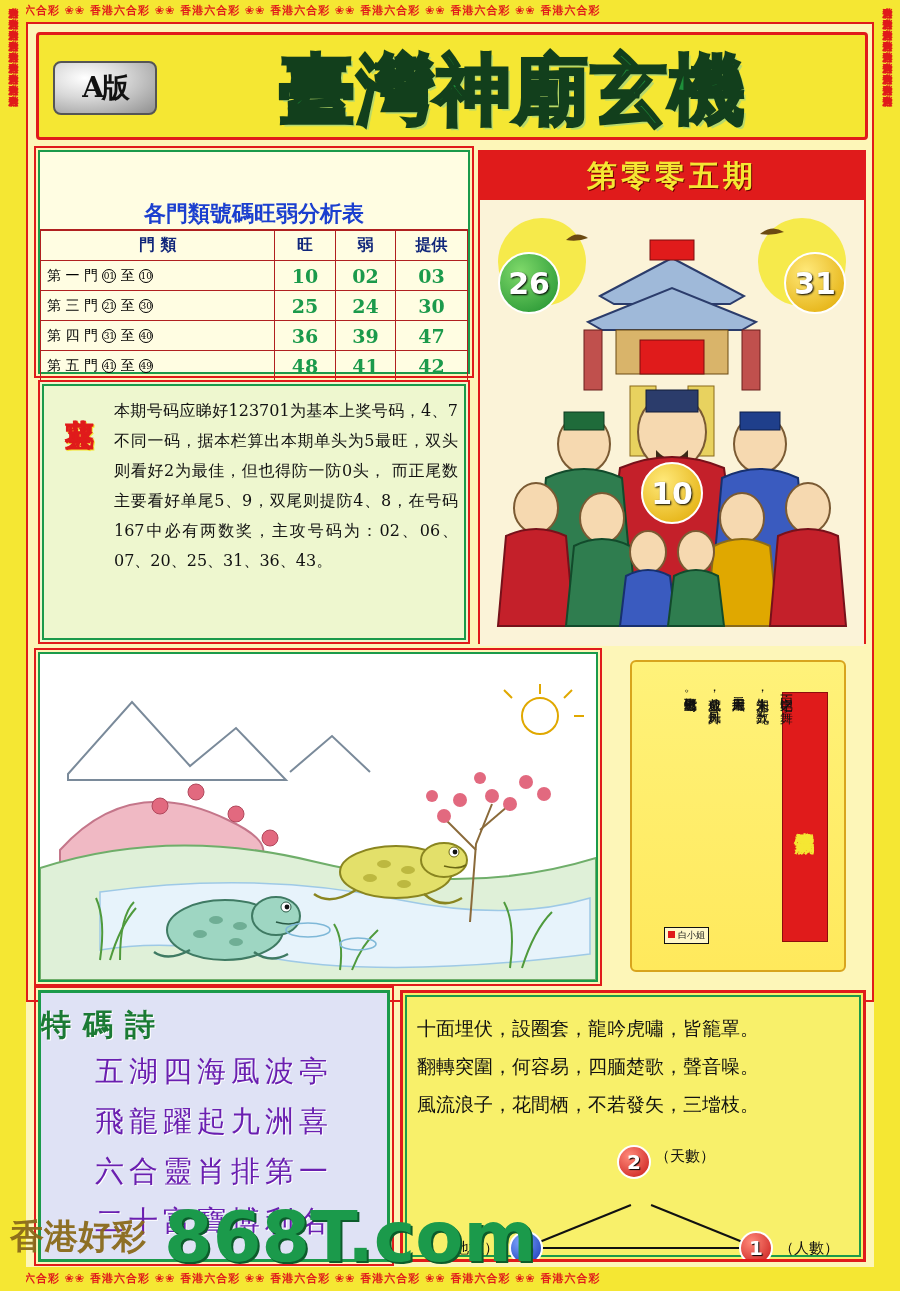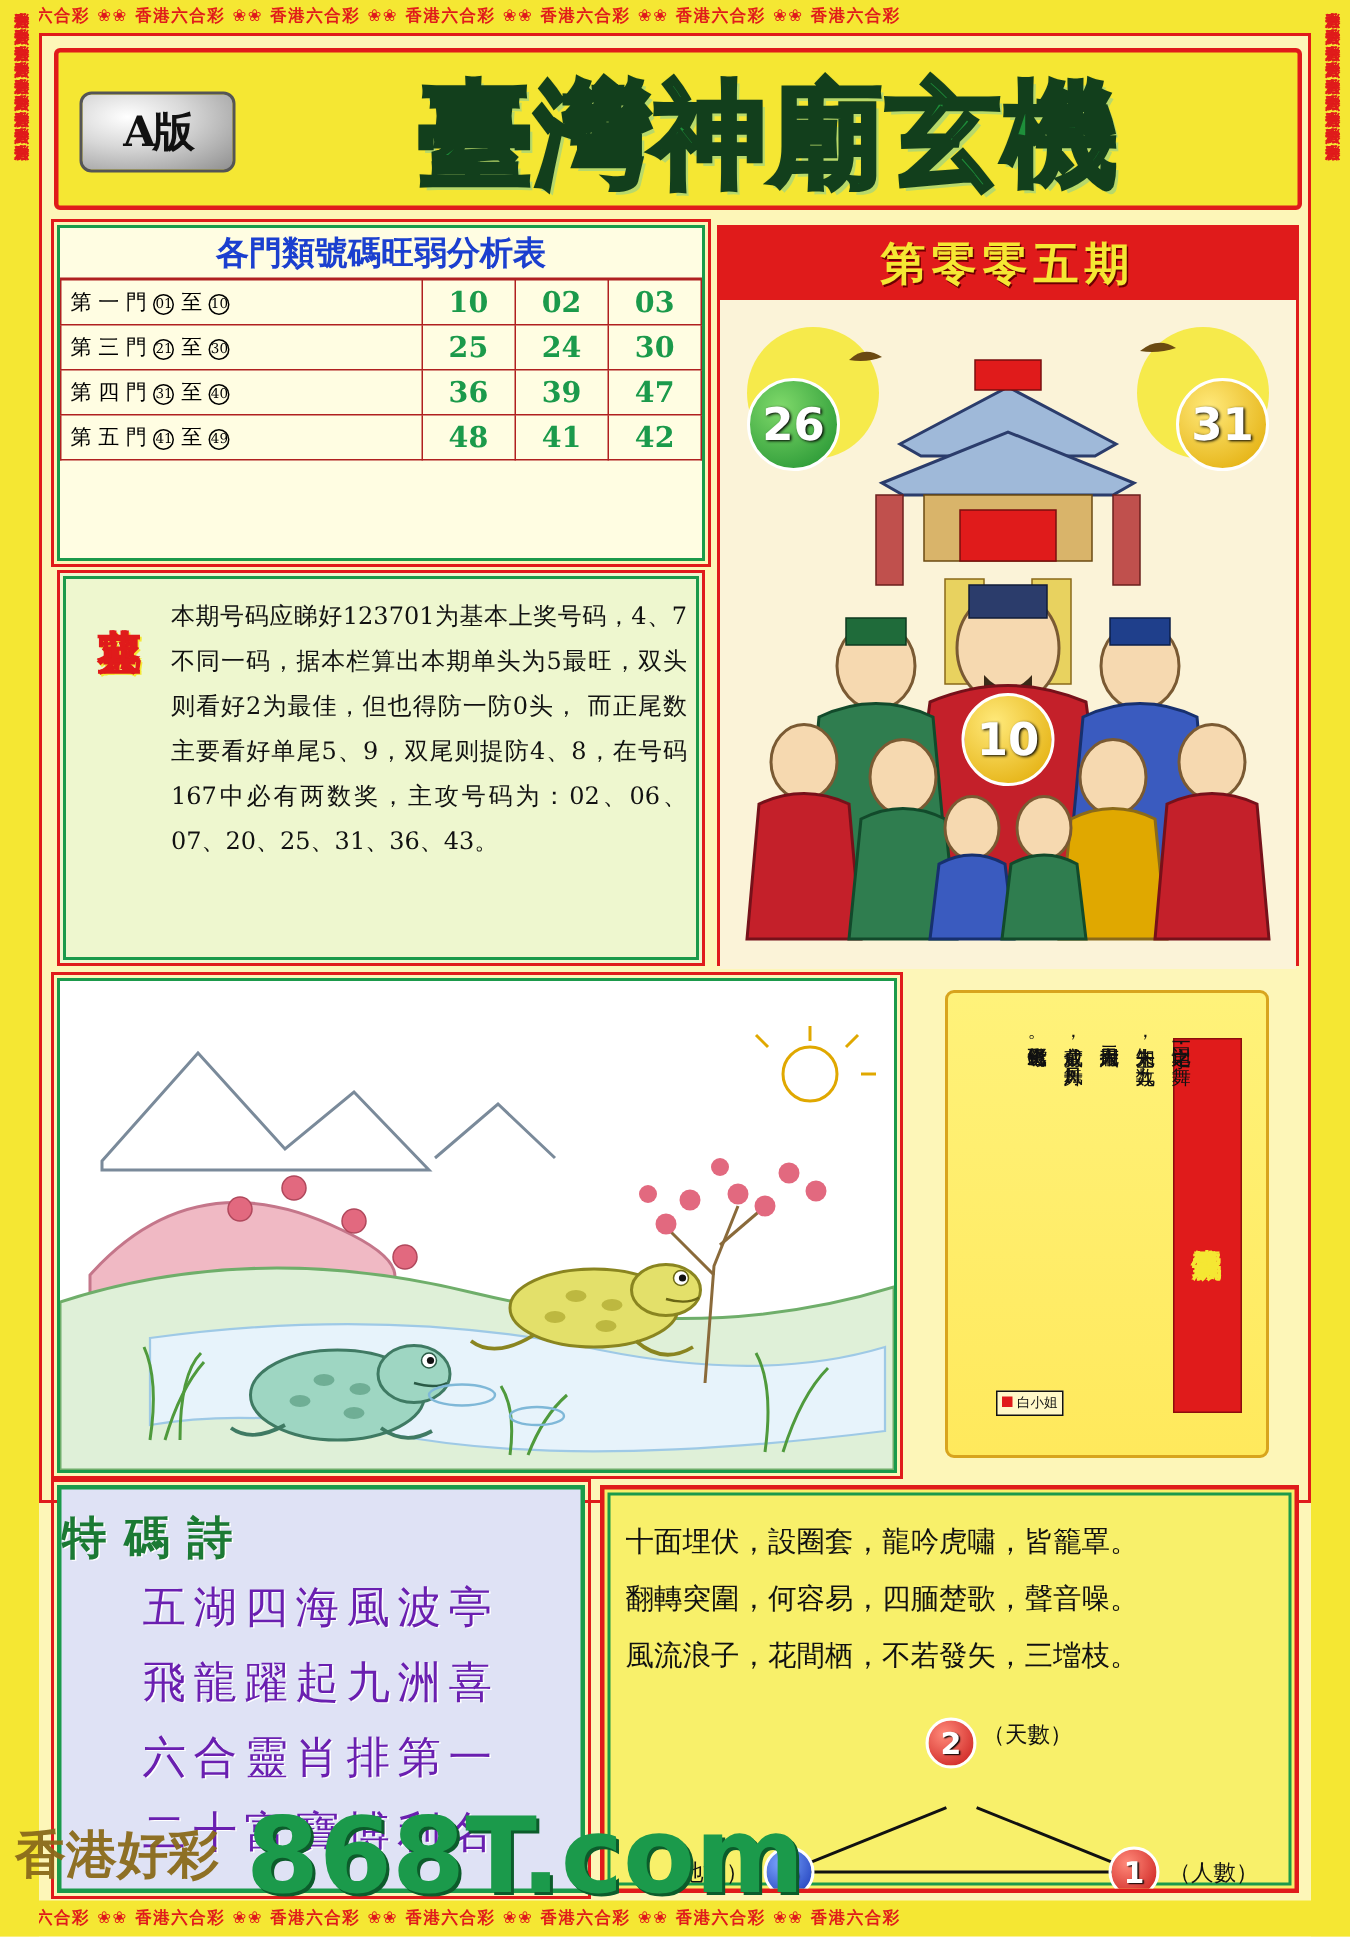--- a/index.html
+++ b/index.html
@@ -79,20 +79,21 @@
     border: 2px solid #1b9a4b;
     outline: 2px solid #e01b1b;
     outline-offset: 2px;
   }
   .tbl-title {
     height:34px; line-height:34px; text-align:center;
     font-size:22px; font-weight:bold; color:#1b3fcf;
     font-family:"DejaVu Serif", serif;
     border-bottom: 1px solid #b02020;
     background:#fffde2;
+    margin-top:44px;
   }
   table.analysis { width:100%; border-collapse: collapse; }
   table.analysis th, table.analysis td {
     border: 1px solid #b02020;
     font-size: 15px;
     height: 30px;
     text-align: center;
     font-family:"DejaVu Serif", serif;
   }
   table.analysis th { color:#10267a; font-weight:bold; font-size:16px; }
@@ -257,20 +258,26 @@
 
   <div class="title-band">
     <div class="logo-badge">A版</div>
     <div class="main-title">臺灣神廟玄機</div>
   </div>
 
   <div class="tbl-box">
     <div class="tbl-title">各門類號碼旺弱分析表</div>
     <table class="analysis">
       <tbody>
+          <tr>
+        <th>門 類</th>
+        <th>旺</th>
+        <th>弱</th>
+        <th>提供</th>
+      </tr>
       <tr>
         <td class="lbl">
           <span>第 一 門</span>
           <span class="circ">01</span>
           <span>至</span>
           <span class="circ">10</span>
         </td>
         <td class="num">10</td>
         <td class="num">02</td>
         <td class="num">03</td>

